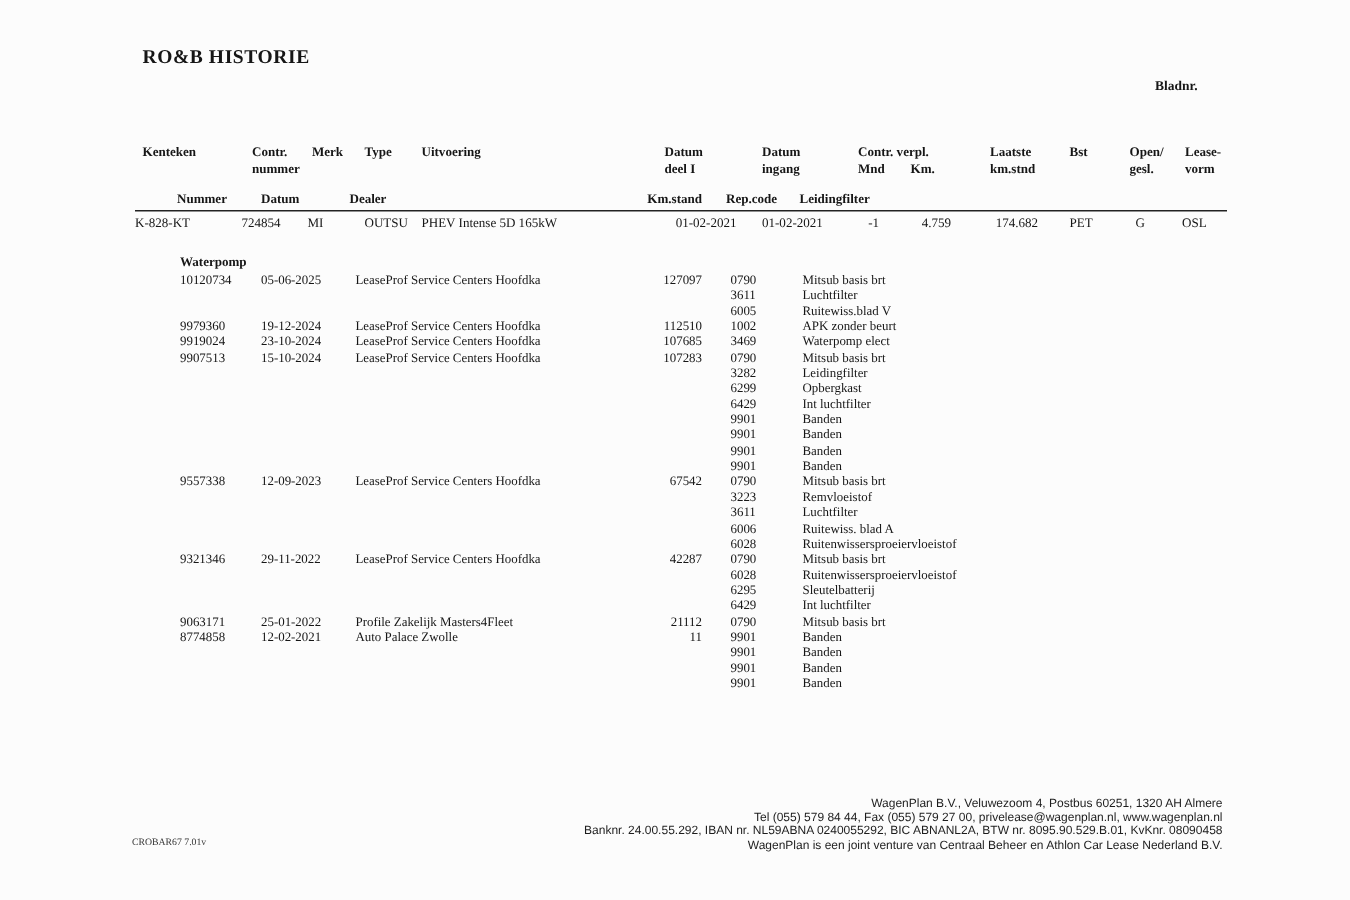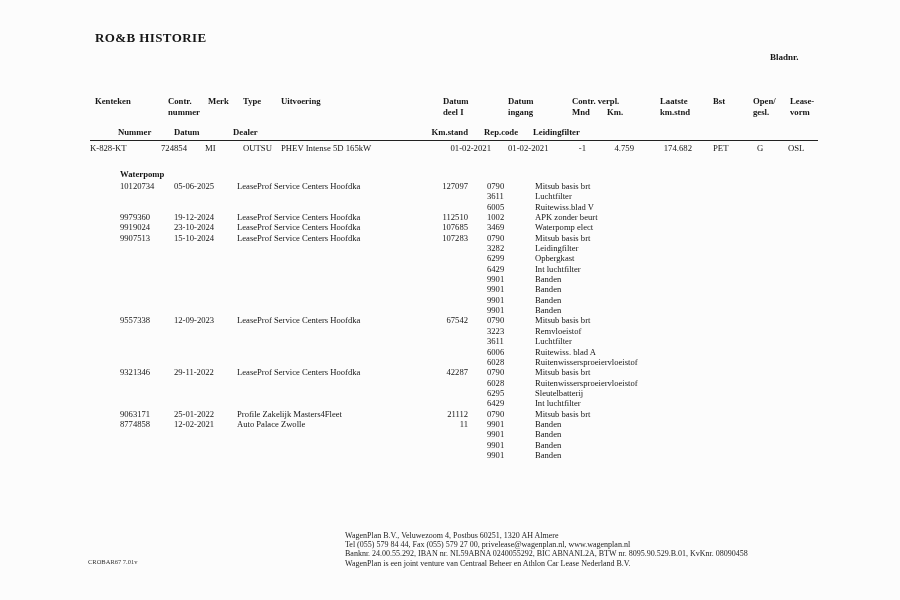--- a/index.html
+++ b/index.html
@@ -30,22 +30,22 @@
   .rep-line span{position:absolute;top:0;white-space:nowrap;}
   .c-num{left:30px;}
   .c-dat{left:84px;}
   .c-dlr{left:147px;}
   .c-km{left:290px;width:88px;text-align:right;}
   .c-code{left:397px;}
   .c-oms{left:445px;}
 
   
   .footer{
-    top:531px;left:345px;width:470px;text-align:left;
-    font-family:Liberation Serif, serif;
+    top:531px;left:345px;width:470px;text-align:right;
+    font-family:Liberation Sans, sans-serif;
     font-size:8px;line-height:9.2px;color:#1d1d1d;
   }
   .app-version{top:558px;left:88px;font-size:6.5px;color:#333;}
 </style>
 </head>
 <body>
 
 <div class="abs doc-title b">RO&amp;B HISTORIE</div>
 <div class="abs bladnr b">Bladnr.</div>
 

